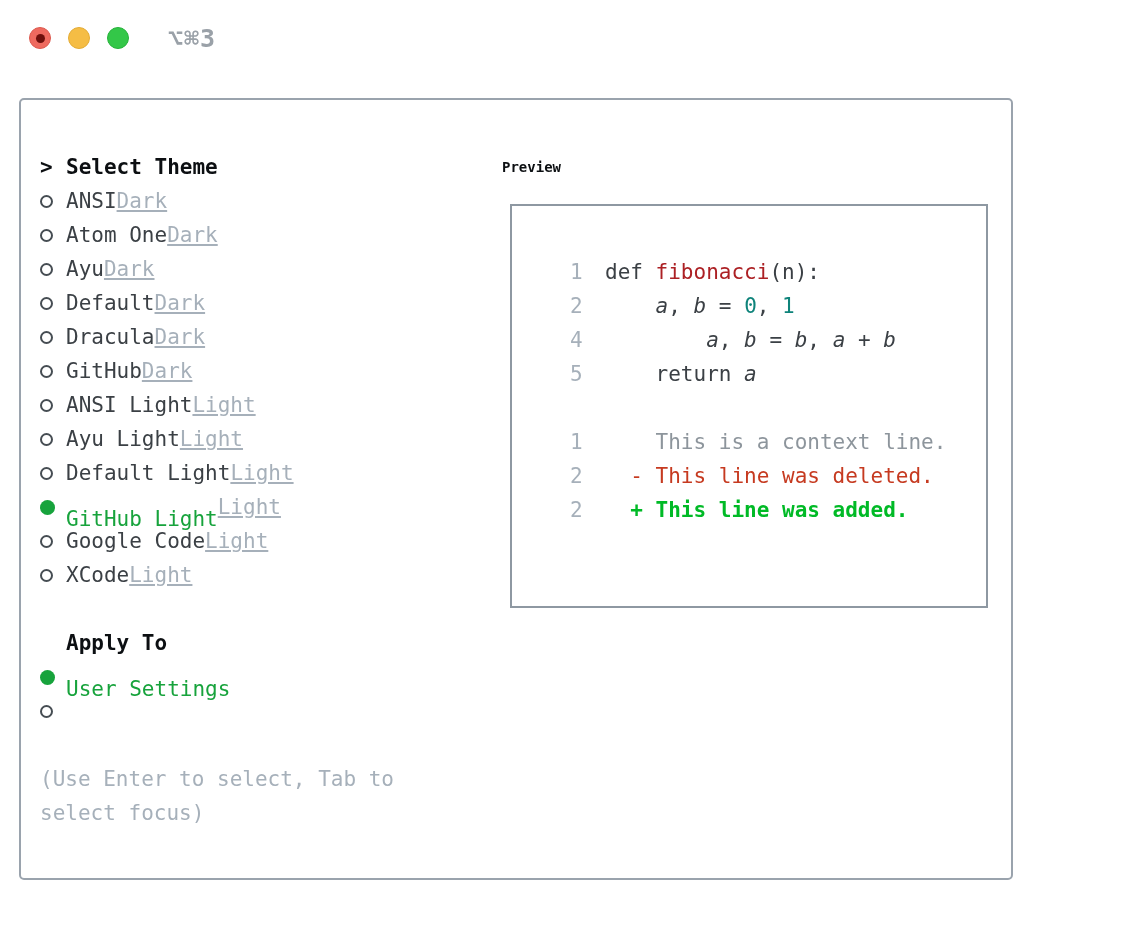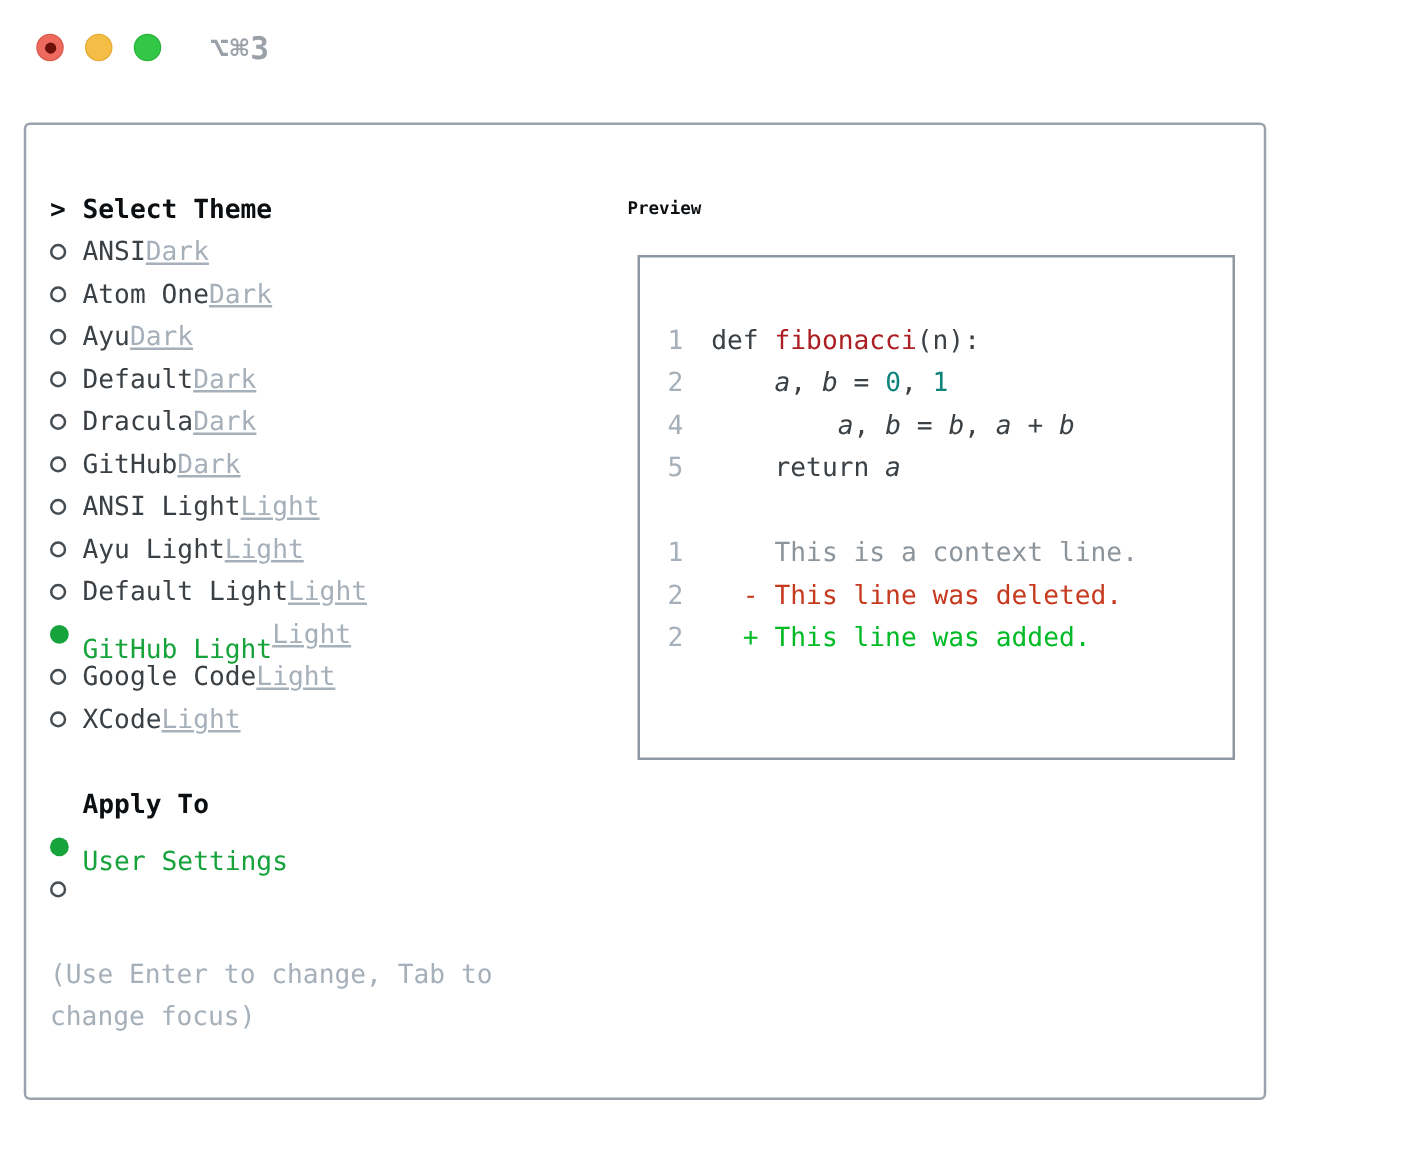--- a/index.html
+++ b/index.html
@@ -40,30 +40,30 @@
   .circle{width:13px;height:13px;border-radius:50%;border:2px solid #464d53;}
   .circle.filled{border:none;width:15px;height:15px;background:var(--green-sel);}
   .name{color:var(--ink);}
   .variant{color:var(--muted);text-decoration:underline;}
   .row.selected .name{color:var(--green-sel);margin-top:24px;}
   .spacer{height:34px;}
   .hint{width:400px;line-height:34px;color:var(--muted);white-space:normal;}
   
   .preview-header{position:absolute;left:481px;top:50px;height:34px;display:flex;align-items:center;font-size:14px;}
   .preview-box{position:absolute;left:489px;top:104px;width:478px;height:404px;border:2px solid var(--border2);background:#fff;padding:49px 0 0 22px;overflow:hidden;}
-  .line{height:34px;line-height:34px;font-size:21px;white-space:pre;color:var(--ink);}
+  .line{height:34px;line-height:34px;font-size:21px;white-space:pre;color:var(--ink);margin-left:36px;}
   .ln{display:inline-block;width:35px;color:var(--muted);}
   .tok-p{color:var(--ink);}
   .tok-fn{color:var(--red-fn);}
   .tok-num{color:var(--teal);}
   .tok-b{color:var(--blue);}
   .tok-v{color:var(--ink);font-style:italic;}
   .diff-context{color:var(--ctx);}
   .diff-deleted{color:var(--red-del);}
-  .diff-added{color:var(--green-add);}
+  .diff-added{color:var(--green-add);font-weight:bold;}
 </style>
 </head>
 <body>
 
 <div class="window">
 
   <div class="titlebar">
     <span class="tl red">
       <span class="tl-dot"></span>
     </span>
@@ -102,21 +102,21 @@
         <span class="h">Apply To</span>
       </div>
 
       <div id="apply-items">
           <div class="row apply-row selected"><span class="marker"><span class="circle filled"></span></span><span class="name">User Settings</span></div>
           <div class="row apply-row"><span class="marker"><span class="circle"></span></span></div>
         </div>
 
       <div class="spacer"></div>
 
-      <div class="hint">(Use Enter to change, Tab to change focus)</div>
+      <div class="hint">(Use Enter to select, Tab to select focus)</div>
     </div>
 
     <div class="preview-header">
       <span class="h">Preview</span>
     </div>
 
     <div class="preview-box">
       <div id="code">
           <div class="line"><span class="ln">1</span><span class="tok-p">def </span><span class="tok-fn">fibonacci</span><span class="tok-p">(n):</span></div>
           <div class="line"><span class="ln">2</span><span class="tok-p">    </span><span class="tok-v">a</span><span class="tok-p">, </span><span class="tok-v">b</span><span class="tok-p"> = </span><span class="tok-num">0</span><span class="tok-p">, </span><span class="tok-num">1</span></div>

